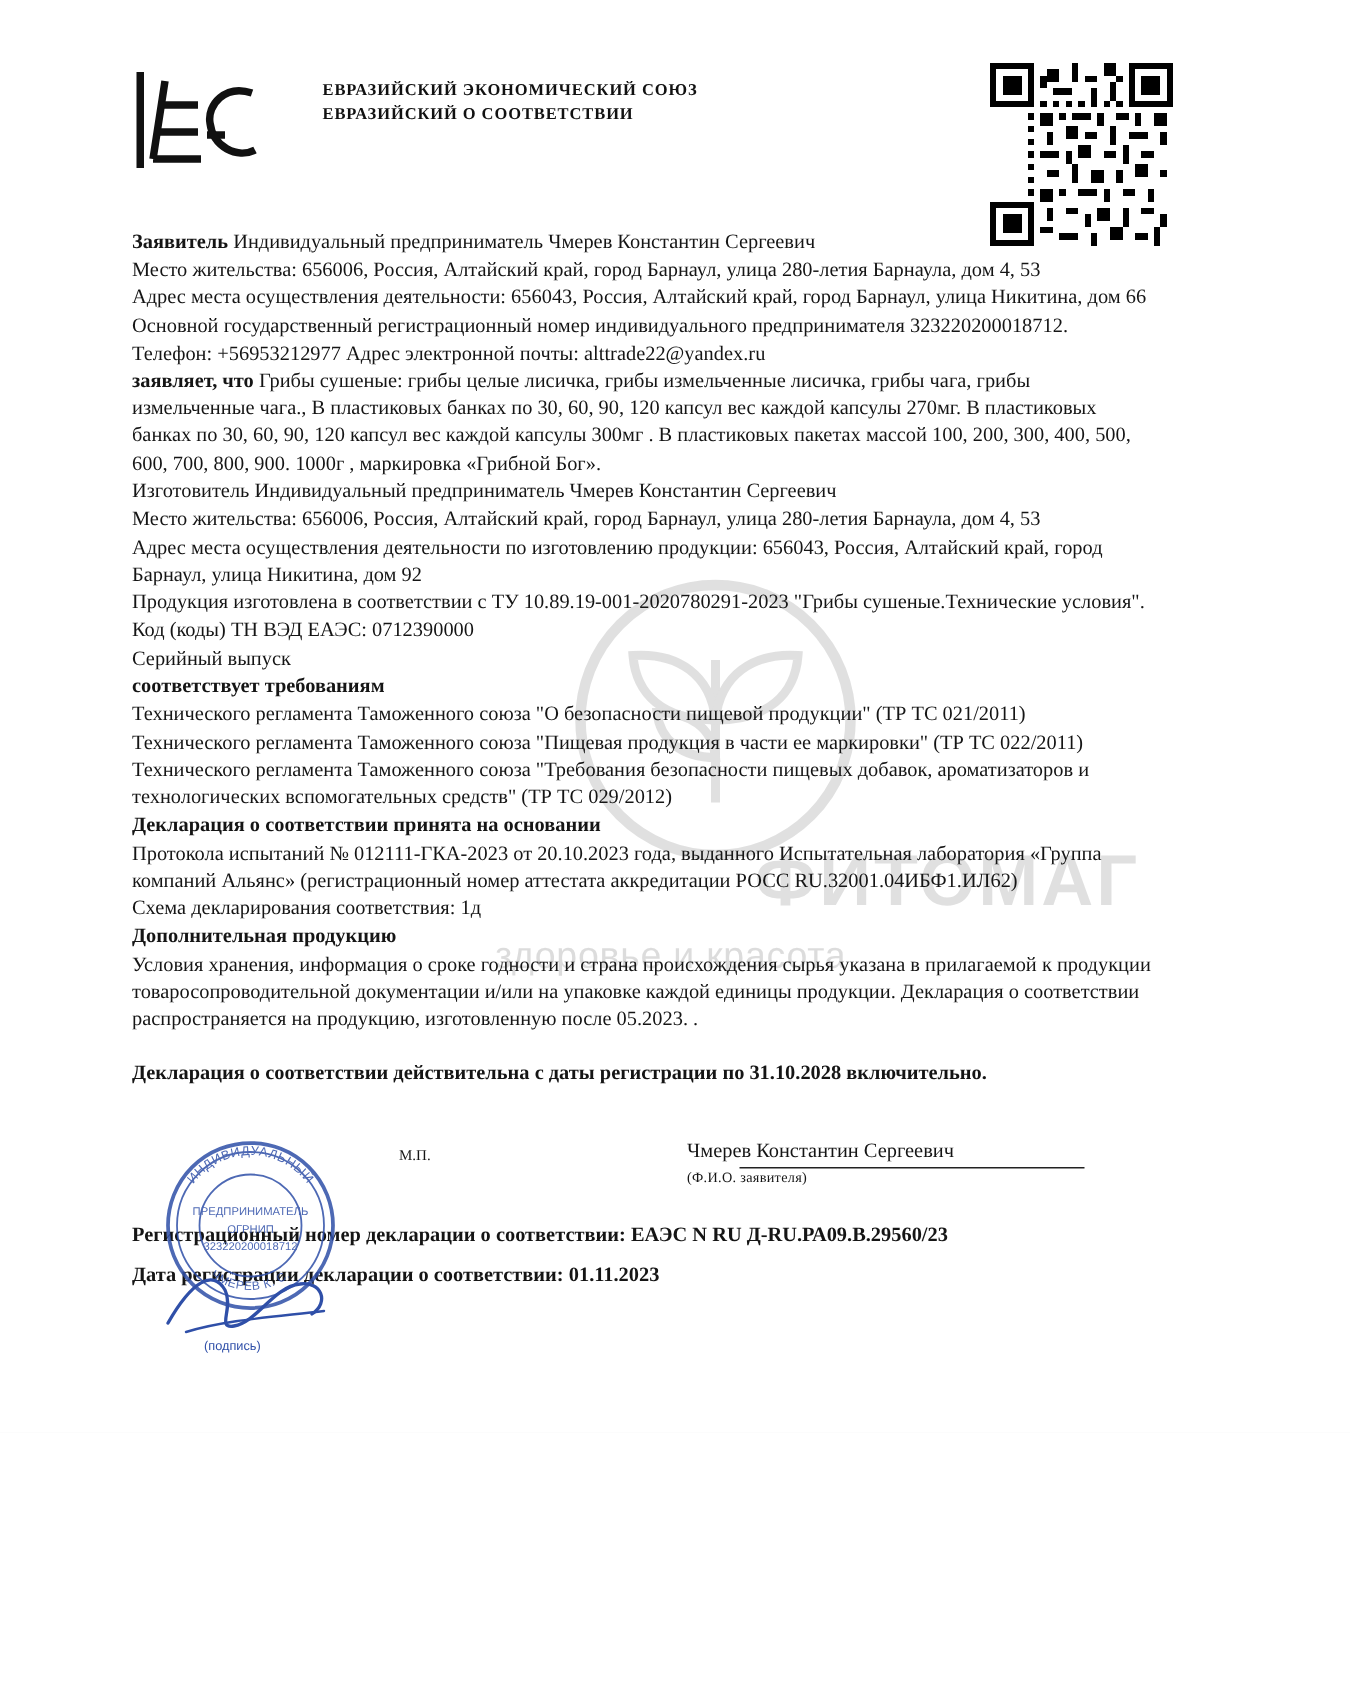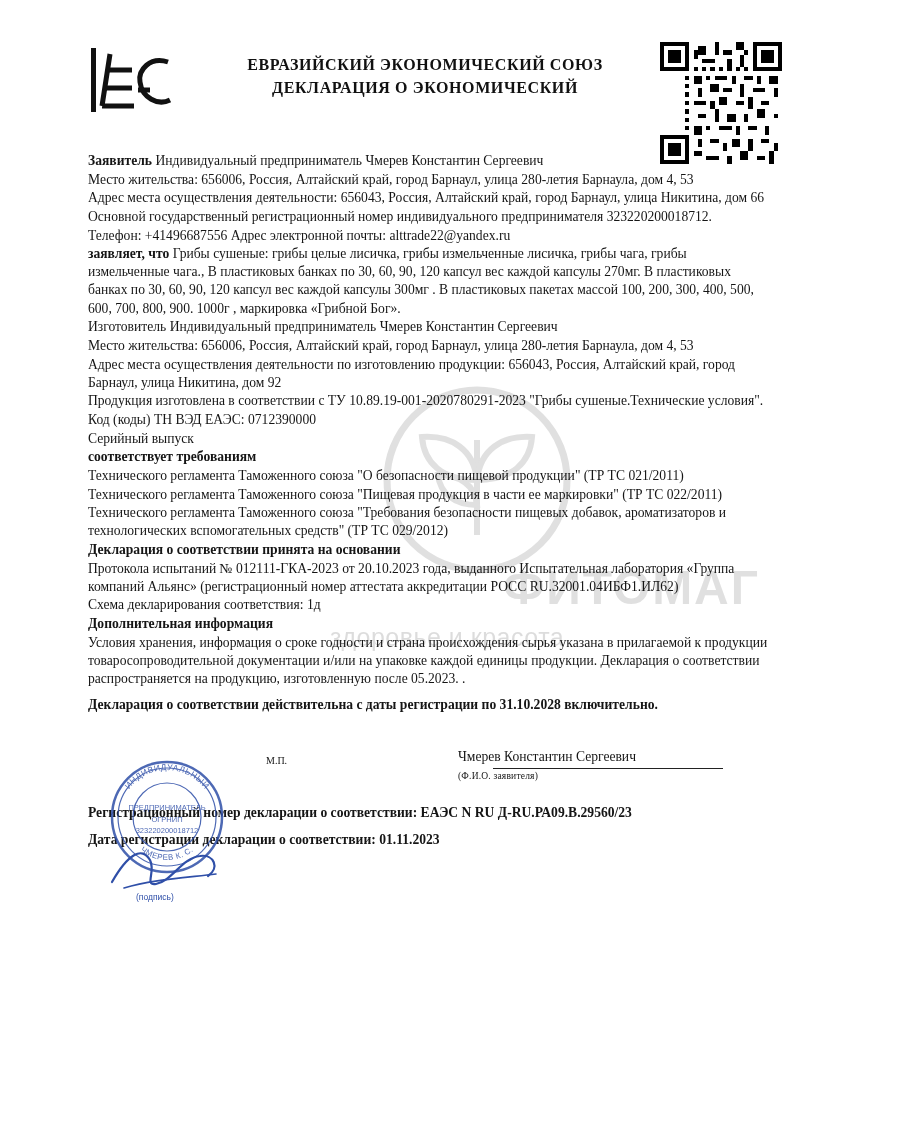--- a/index.html
+++ b/index.html
@@ -53,24 +53,24 @@
     width: 90px;
     height: 68px;
   }
   .eac-mark svg { display: block; }
 
   .header-title {
     position: absolute;
     left: 215px;
     top: 25px;
     width: 420px;
-    text-align: center;
+    text-align: left;
     font-family: "Liberation Serif", serif;
     font-weight: bold;
-    font-size: 16px;
+    font-size: 11px;
     letter-spacing: 0.6px;
     line-height: 1.45;
     color: #111;
   }
 
   .qr {
     position: absolute;
     left: 660px;
     top: 14px;
     width: 122px;
@@ -208,21 +208,21 @@
           <path d="M22 8 L14 60 M14 60 L46 60" fill="none" stroke="#111" stroke-width="5"></path>
           <path d="M20 24 L44 24" fill="none" stroke="#111" stroke-width="5"></path>
           <path d="M18 42 L44 42" fill="none" stroke="#111" stroke-width="5"></path>
           <path d="M50 44 L62 44" fill="none" stroke="#111" stroke-width="5"></path>
           <path d="M80 16 C62 10, 50 24, 52 36 C54 52, 70 60, 82 54" fill="none" stroke="#111" stroke-width="5"></path>
         </svg>
       </div>
 
       <div class="header-title">
         <div>ЕВРАЗИЙСКИЙ ЭКОНОМИЧЕСКИЙ СОЮЗ</div>
-        <div>ДЕКЛАРАЦИЯ О ЭКОНОМИЧЕСКИЙ</div>
+        <div>ЕВРАЗИЙСКИЙ О СООТВЕТСТВИИ</div>
       </div>
 
       <div class="qr">
         <svg width="122" height="122" viewBox="0 0 29 29" shape-rendering="crispEdges" xmlns="http://www.w3.org/2000/svg">
           <rect width="29" height="29" fill="#ffffff"></rect>
           <g fill="#000000">
 
             <rect x="0" y="0" width="7" height="1"></rect>
               <rect x="0" y="6" width="7" height="1"></rect>
             <rect x="0" y="0" width="1" height="7"></rect>
@@ -331,21 +331,21 @@
     <div class="doc-body">
 
       <p>
         <span class="b">Заявитель</span>
         <span>Индивидуальный предприниматель Чмерев Константин Сергеевич</span>
       </p>
 
       <p>Место жительства: 656006, Россия, Алтайский край, город Барнаул, улица 280-летия Барнаула, дом 4, 53</p>
       <p>Адрес места осуществления деятельности: 656043, Россия, Алтайский край, город Барнаул, улица Никитина, дом 66</p>
       <p>Основной государственный регистрационный номер индивидуального предпринимателя 323220200018712.</p>
-      <p>Телефон: +41496687556 Адрес электронной почты: alttrade22@yandex.ru</p>
+      <p>Телефон: +56953212977 Адрес электронной почты: alttrade22@yandex.ru</p>
 
       <p>
         <span class="b">заявляет, что</span>
         <span>Грибы сушеные: грибы целые лисичка, грибы измельченные лисичка, грибы чага, грибы измельченные чага., В пластиковых банках по 30, 60, 90, 120 капсул вес каждой капсулы 270мг. В пластиковых банках по 30, 60, 90, 120 капсул вес каждой капсулы 300мг . В пластиковых пакетах массой 100, 200, 300, 400, 500, 600, 700, 800, 900. 1000г , маркировка «Грибной Бог».</span>
       </p>
 
       <p>
         <span>Изготовитель</span>
         <span>Индивидуальный предприниматель Чмерев Константин Сергеевич</span>
       </p>
@@ -358,24 +358,24 @@
 
       <p class="b">соответствует требованиям</p>
       <p>Технического регламента Таможенного союза "О безопасности пищевой продукции" (ТР ТС 021/2011)</p>
       <p>Технического регламента Таможенного союза "Пищевая продукция в части ее маркировки" (ТР ТС 022/2011)</p>
       <p>Технического регламента Таможенного союза "Требования безопасности пищевых добавок, ароматизаторов и технологических вспомогательных средств" (ТР ТС 029/2012)</p>
 
       <p class="b">Декларация о соответствии принята на основании</p>
       <p>Протокола испытаний № 012111-ГКА-2023 от 20.10.2023 года, выданного Испытательная лаборатория «Группа компаний Альянс» (регистрационный номер аттестата аккредитации РОСС RU.32001.04ИБФ1.ИЛ62)</p>
       <p>Схема декларирования соответствия: 1д</p>
 
-      <p class="b">Дополнительная информация</p>
+      <p class="b">Дополнительная продукцию</p>
       <p>Условия хранения, информация о сроке годности и страна происхождения сырья указана в прилагаемой к продукции товаросопроводительной документации и/или на упаковке каждой единицы продукции. Декларация о соответствии распространяется на продукцию, изготовленную после 05.2023. .</p>
 
-      <p class="b" style="margin-top:8px;">Декларация о соответствии действительна с даты регистрации по 31.10.2028 включительно.</p>
+      <p class="b" style="margin-top:18px;">Декларация о соответствии действительна с даты регистрации по 31.10.2028 включительно.</p>
 
       <div class="sig-row">
         <span class="mp">М.П.</span>
         <div class="signer">
           <div>Чмерев Константин Сергеевич</div>
           <div class="line"></div>
           <div class="caption">(Ф.И.О. заявителя)</div>
         </div>
       </div>
 

